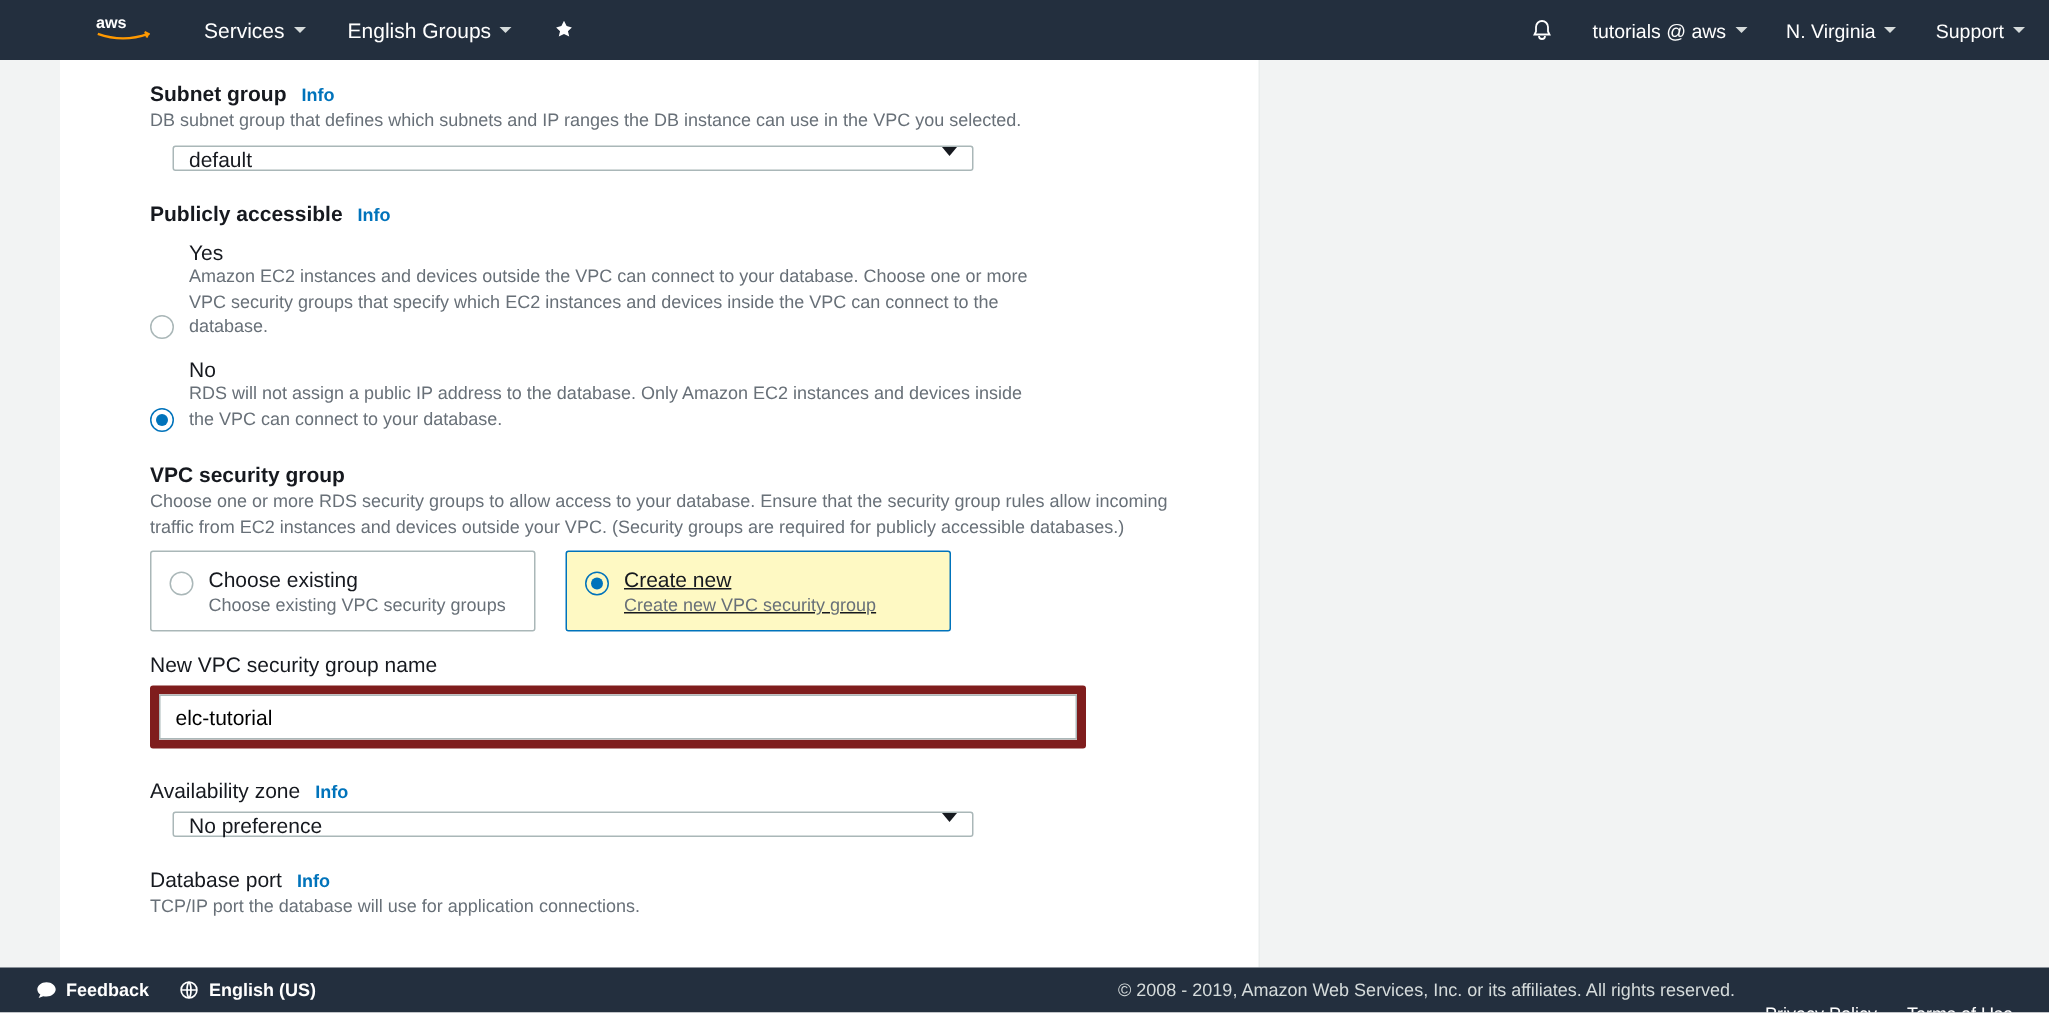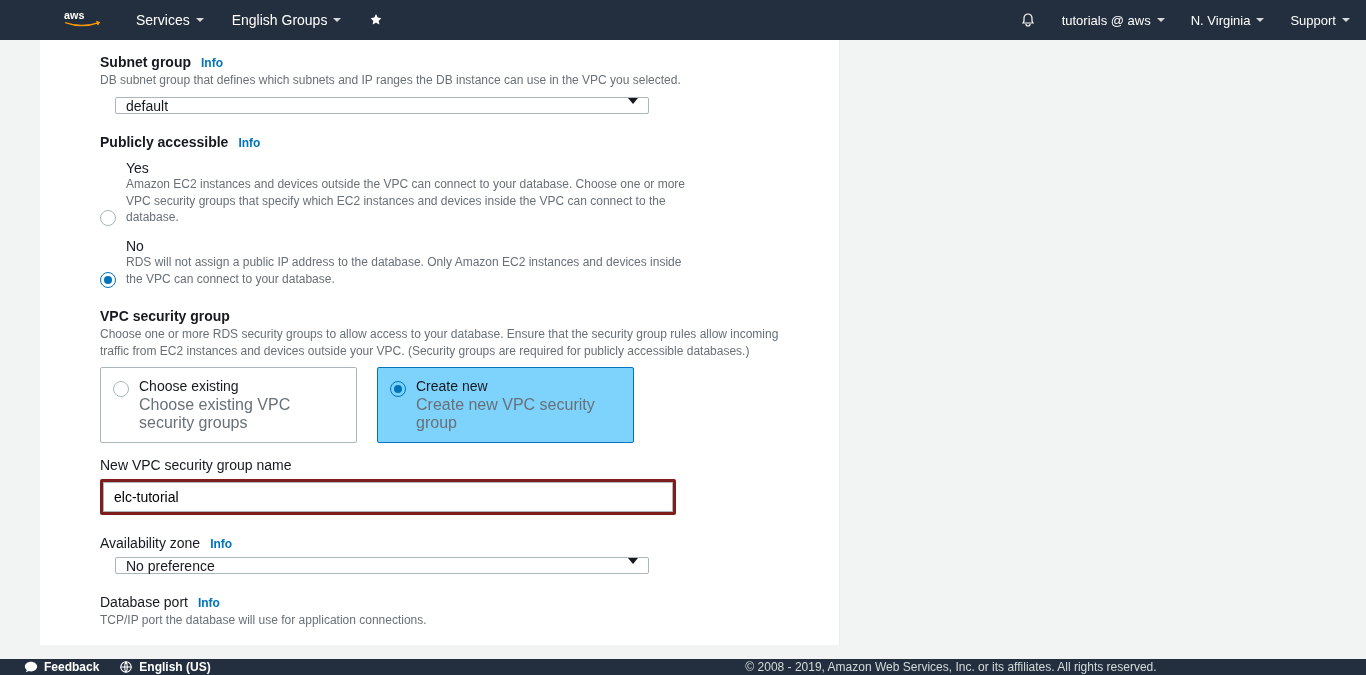--- a/index.html
+++ b/index.html
@@ -34,30 +34,30 @@
 .radio-option { display: flex; gap: 10px; margin-bottom: 6px; align-items: flex-end; }
 .radio-circle { width: 16px; height: 16px; border: 1px solid #aab7b8; border-radius: 50%; flex-shrink: 0; margin-top: 2px; position: relative; }
 .radio-circle.checked { border-color: #0073bb; }
 .radio-circle.checked::after { content: ""; width: 8px; height: 8px; background: #0073bb; border-radius: 50%; position: absolute; top: 3px; left: 3px; }
 .radio-body { flex: 1; }
 .radio-title { font-weight: 400; }
 .radio-desc { color: #687078; font-size: 12px; line-height: 1.4; max-width: 560px; }
 
 .card-group { display: flex; gap: 20px; }
 .card { border: 1px solid #aab7b8; border-radius: 2px; padding: 10px 12px; width: 257px; display: flex; gap: 10px; align-items: flex-start; cursor: pointer; background: #fff; }
-.card.selected { border-color: #0073bb; background: #7dd3fc; }
+.card.selected { border-color: #0073bb; background: #fef9c3; text-decoration: underline; }
 .card .radio-circle { margin-top: 3px; }
 .card-title { font-weight: 400; margin-bottom: 2px; }
-.card-desc { color: #687078; font-size: 16px; }
-
-.text-input-wrap { border: 3px solid #7f1d1d; border-radius: 2px; width: 576px; }
+.card-desc { color: #687078; font-size: 12px; }
+
+.text-input-wrap { border: 6px solid #7f1d1d; border-radius: 2px; width: 624px; }
 .text-input { border: 1px solid #aab7b8; width: 100%; height: 30px; padding: 0 10px; font-size: 14px; font-family: inherit; }
 
 
-.footer { position: absolute; bottom: 0; left: 0; right: 0; height: 16px; background: #232f3e; color: #fff; display: flex; align-items: center; padding: 0 24px; font-size: 12px; }
+.footer { position: absolute; bottom: 0; left: 0; right: 0; height: 30px; background: #232f3e; color: #fff; display: flex; align-items: center; padding: 0 24px; font-size: 12px; }
 .footer-left { display: flex; align-items: center; gap: 20px; }
 .footer-item { display: flex; align-items: center; gap: 6px; cursor: pointer; }
 .footer-right { margin-left: auto; display: flex; align-items: center; gap: 20px; }
 .footer-right .muted { color: #d5dbdb; }
 .footer-link { color: #fff; cursor: pointer; margin-top: 32px; }
 
 .chevron-down { width: 0; height: 0; border-left: 4px solid transparent; border-right: 4px solid transparent; border-top: 4px solid #d5dbdb; }
 </style>
 </head>
 <body>

